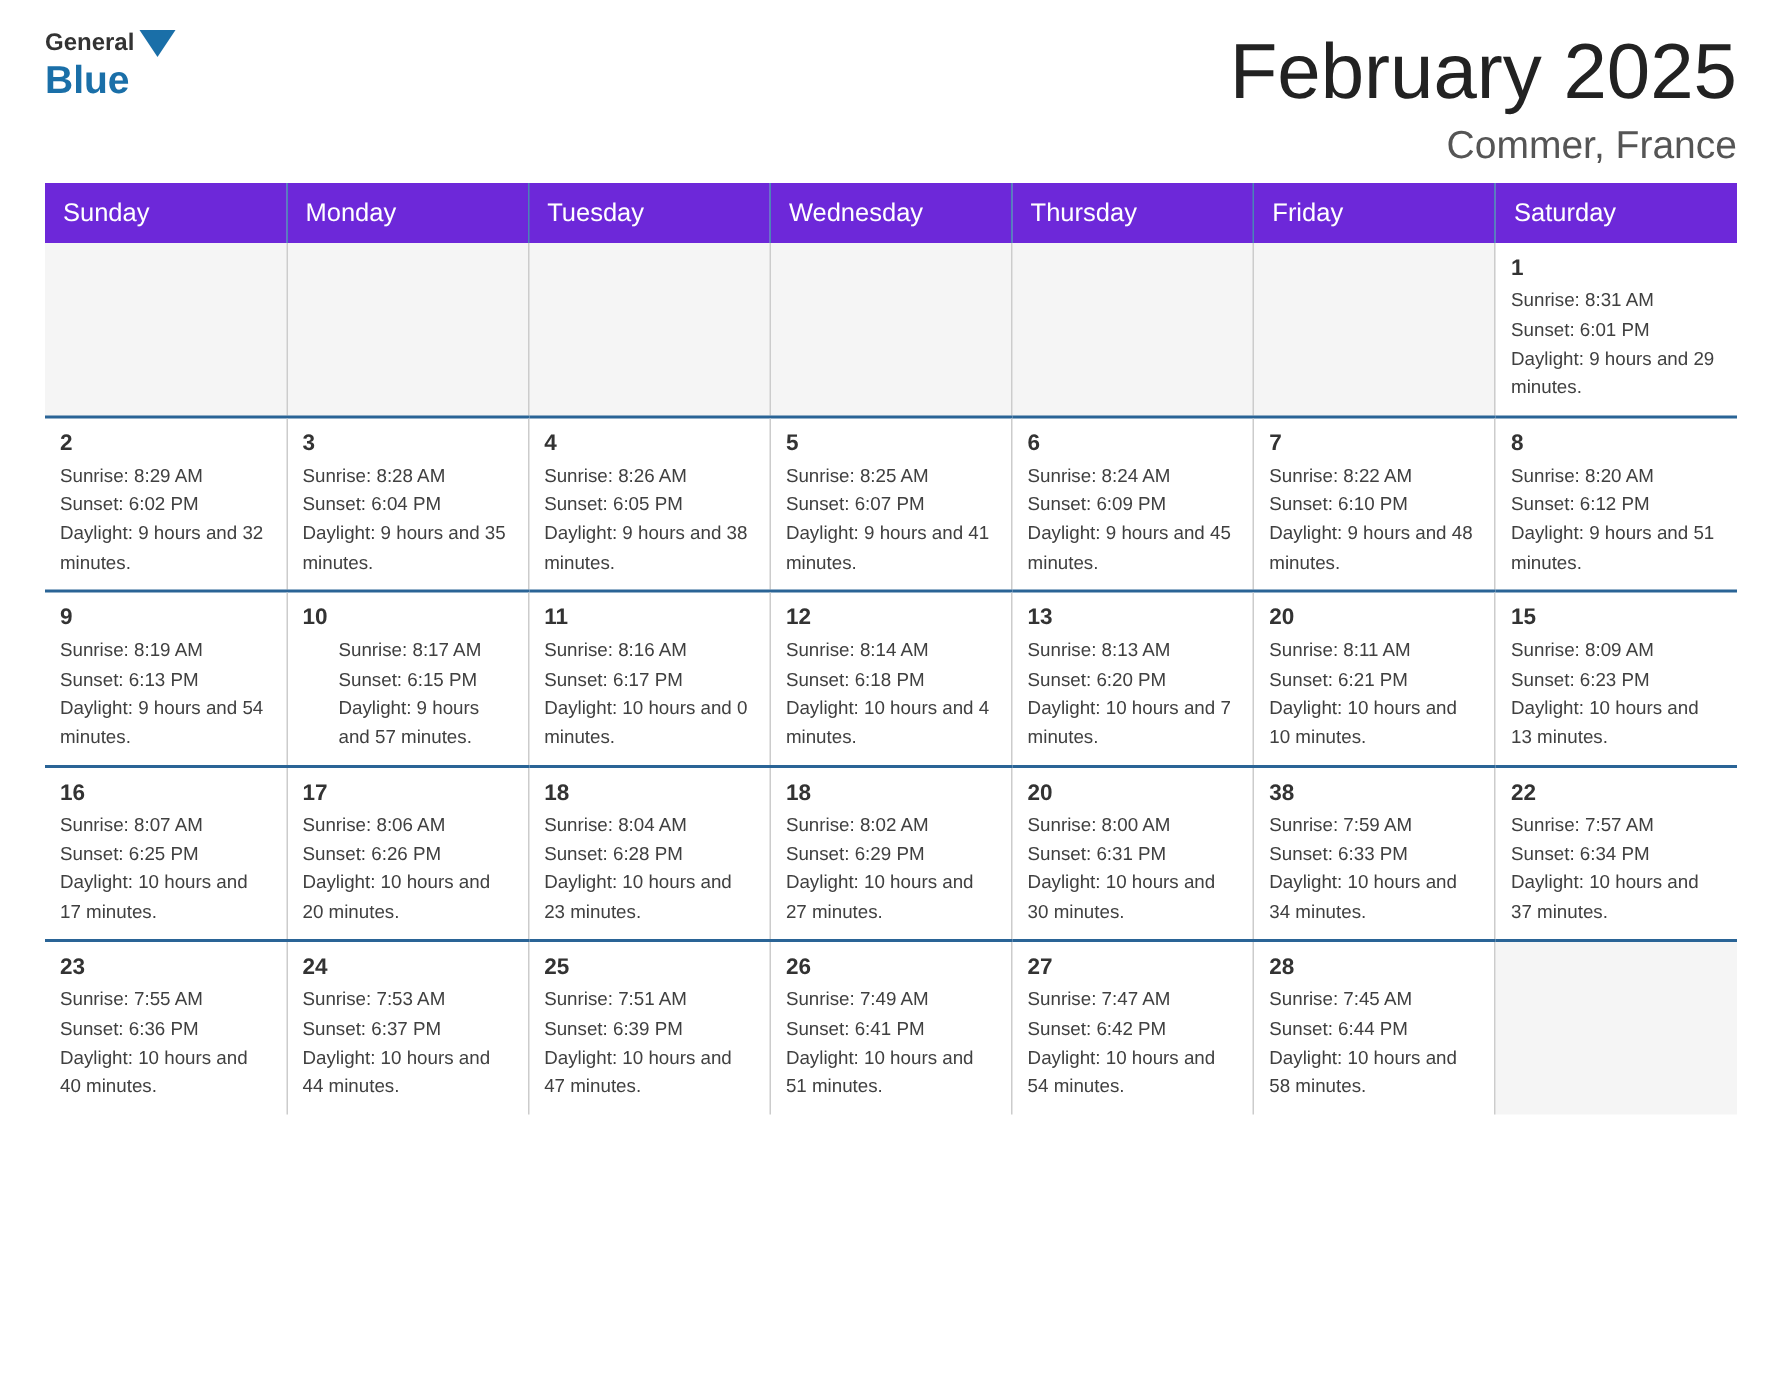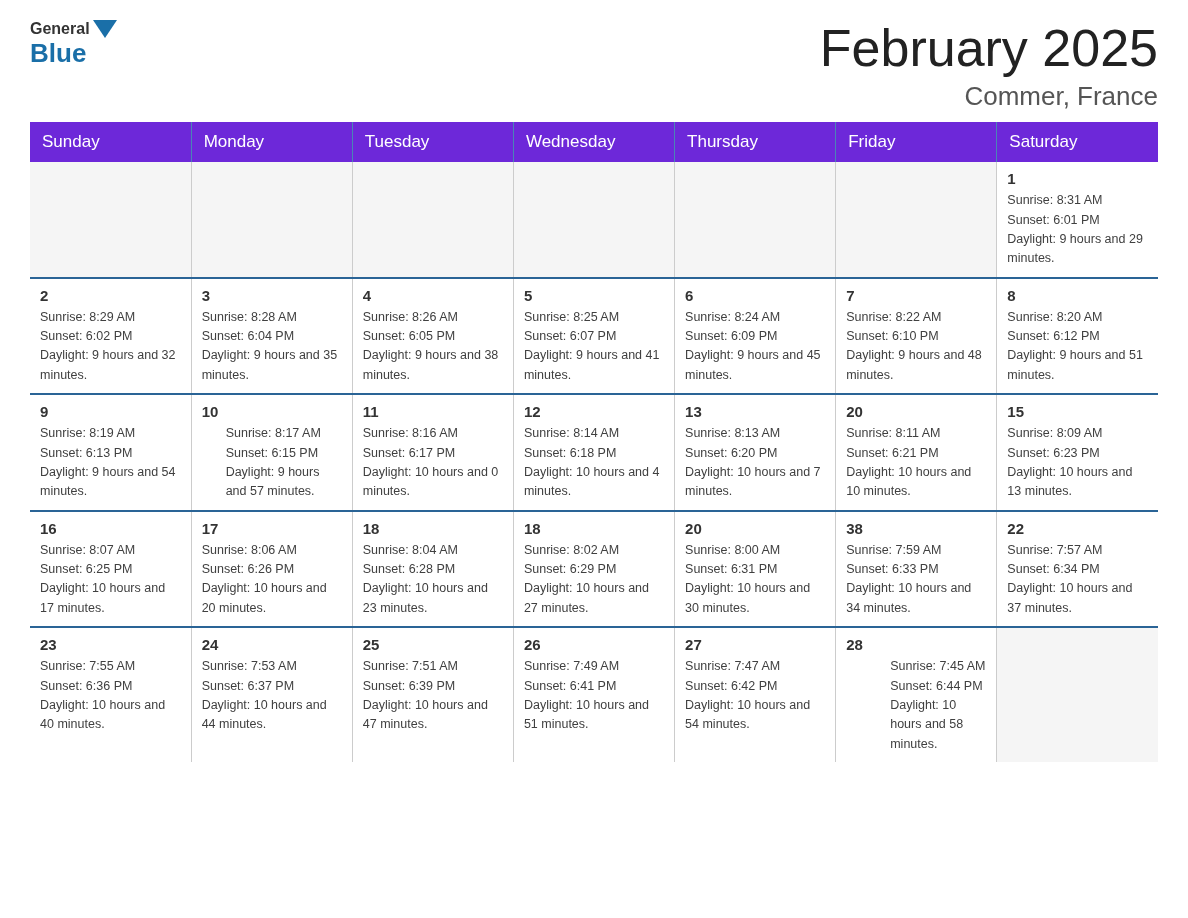--- a/index.html
+++ b/index.html
@@ -303,20 +303,20 @@
 Daylight: 10 hours and 51 minutes.</div>
         </td>
         <td>
           <span class="day-number">27</span>
           <div class="day-info" style="white-space: pre-line;">Sunrise: 7:47 AM
 Sunset: 6:42 PM
 Daylight: 10 hours and 54 minutes.</div>
         </td>
         <td>
           <span class="day-number">28</span>
-          <div class="day-info" style="white-space: pre-line; margin-left: 44px;">Sunrise: 7:45 AM
+          <div class="day-info" style="white-space: pre-line;">Sunrise: 7:45 AM
 Sunset: 6:44 PM
 Daylight: 10 hours and 58 minutes.</div>
         </td>
         <td class="empty-cell"></td>
       </tr>
     </tbody>
 </table>
 
 </body></html>

